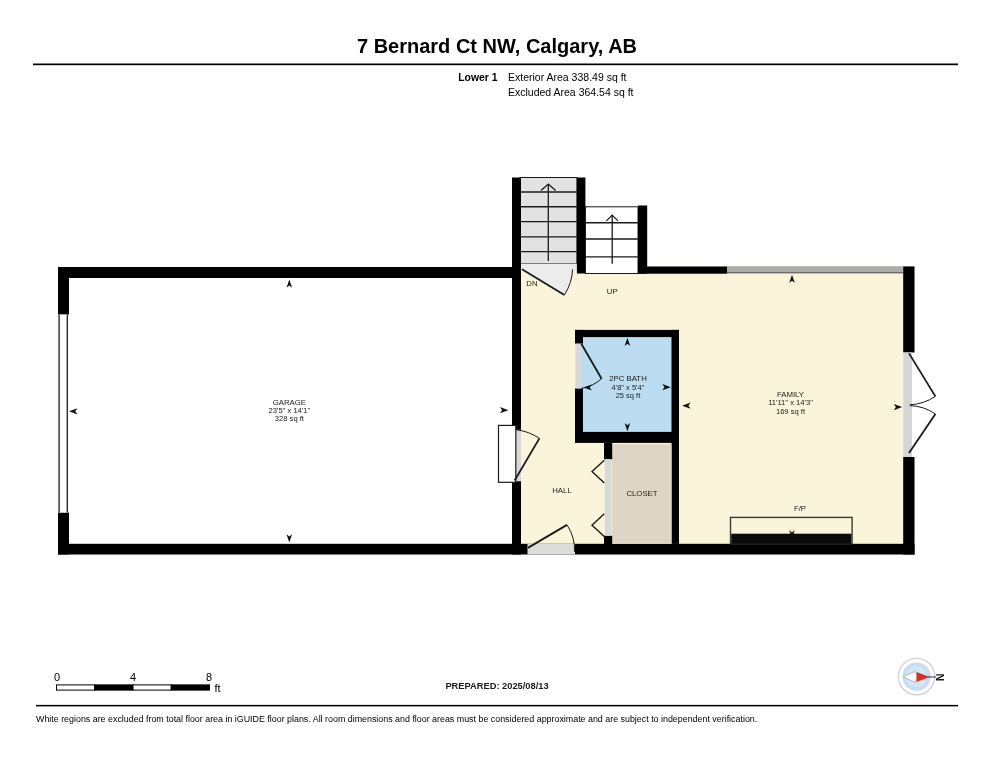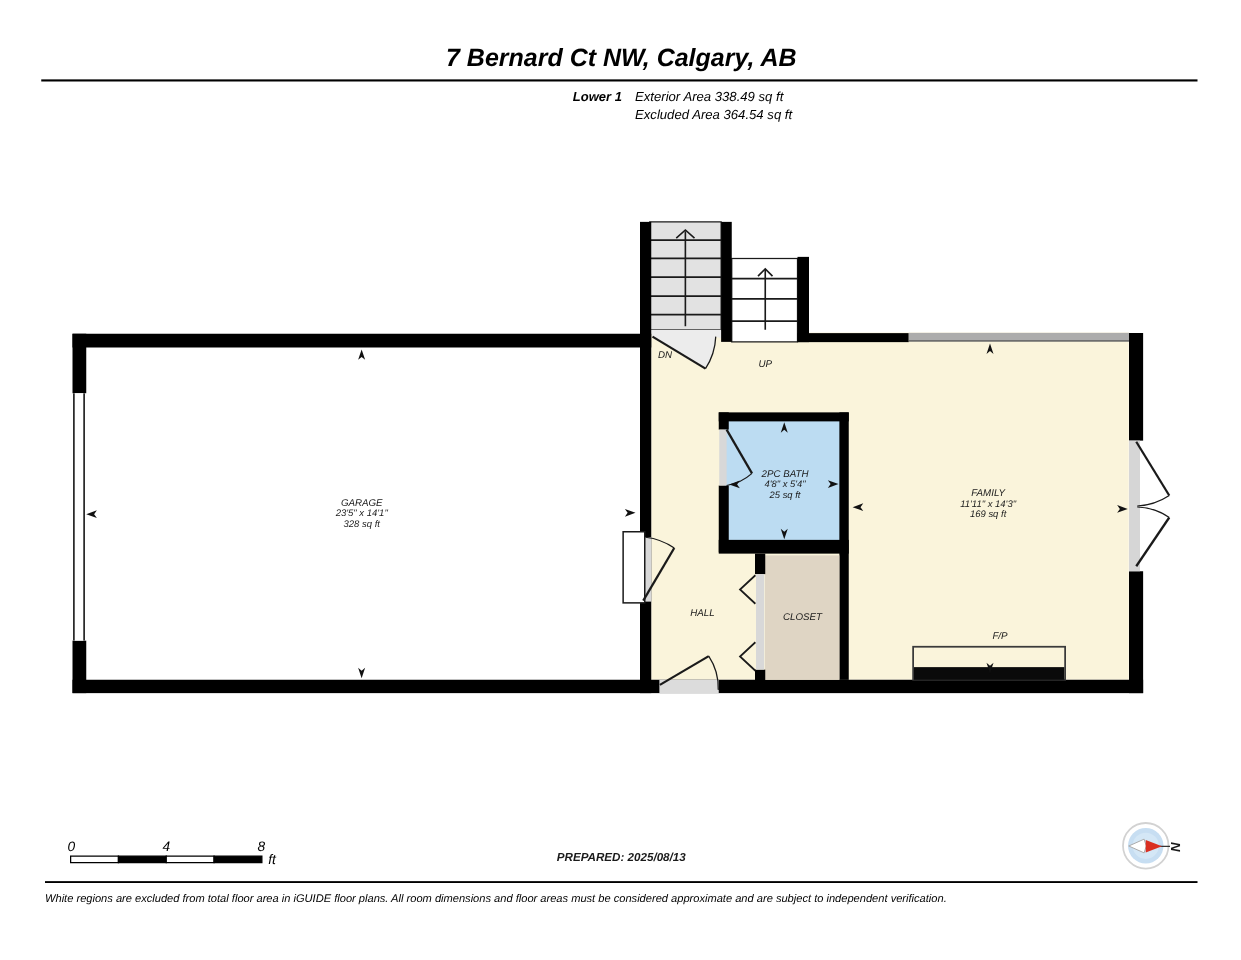--- a/index.html
+++ b/index.html
@@ -1,17 +1,17 @@
 <!DOCTYPE html>
 <html><head>
 <meta charset="utf-8">
 <style>
   html,body{margin:0;padding:0;background:#ffffff;}
   .page{position:relative;width:993px;height:768px;background:#737373;overflow:hidden;
-        font-family:"Liberation Sans", sans-serif;font-style:italic;}
+        font-family:"Liberation Sans", sans-serif;}
   svg text{font-family:"Liberation Sans", sans-serif;}
   *{-webkit-font-smoothing:antialiased;}
 </style>
 </head>
 <body>
 <div class="page">
 <svg width="993" height="768" viewBox="0 0 993 768" xmlns="http://www.w3.org/2000/svg">
 
   <rect x="0" y="0" width="993" height="768" fill="#ffffff"></rect>
 

